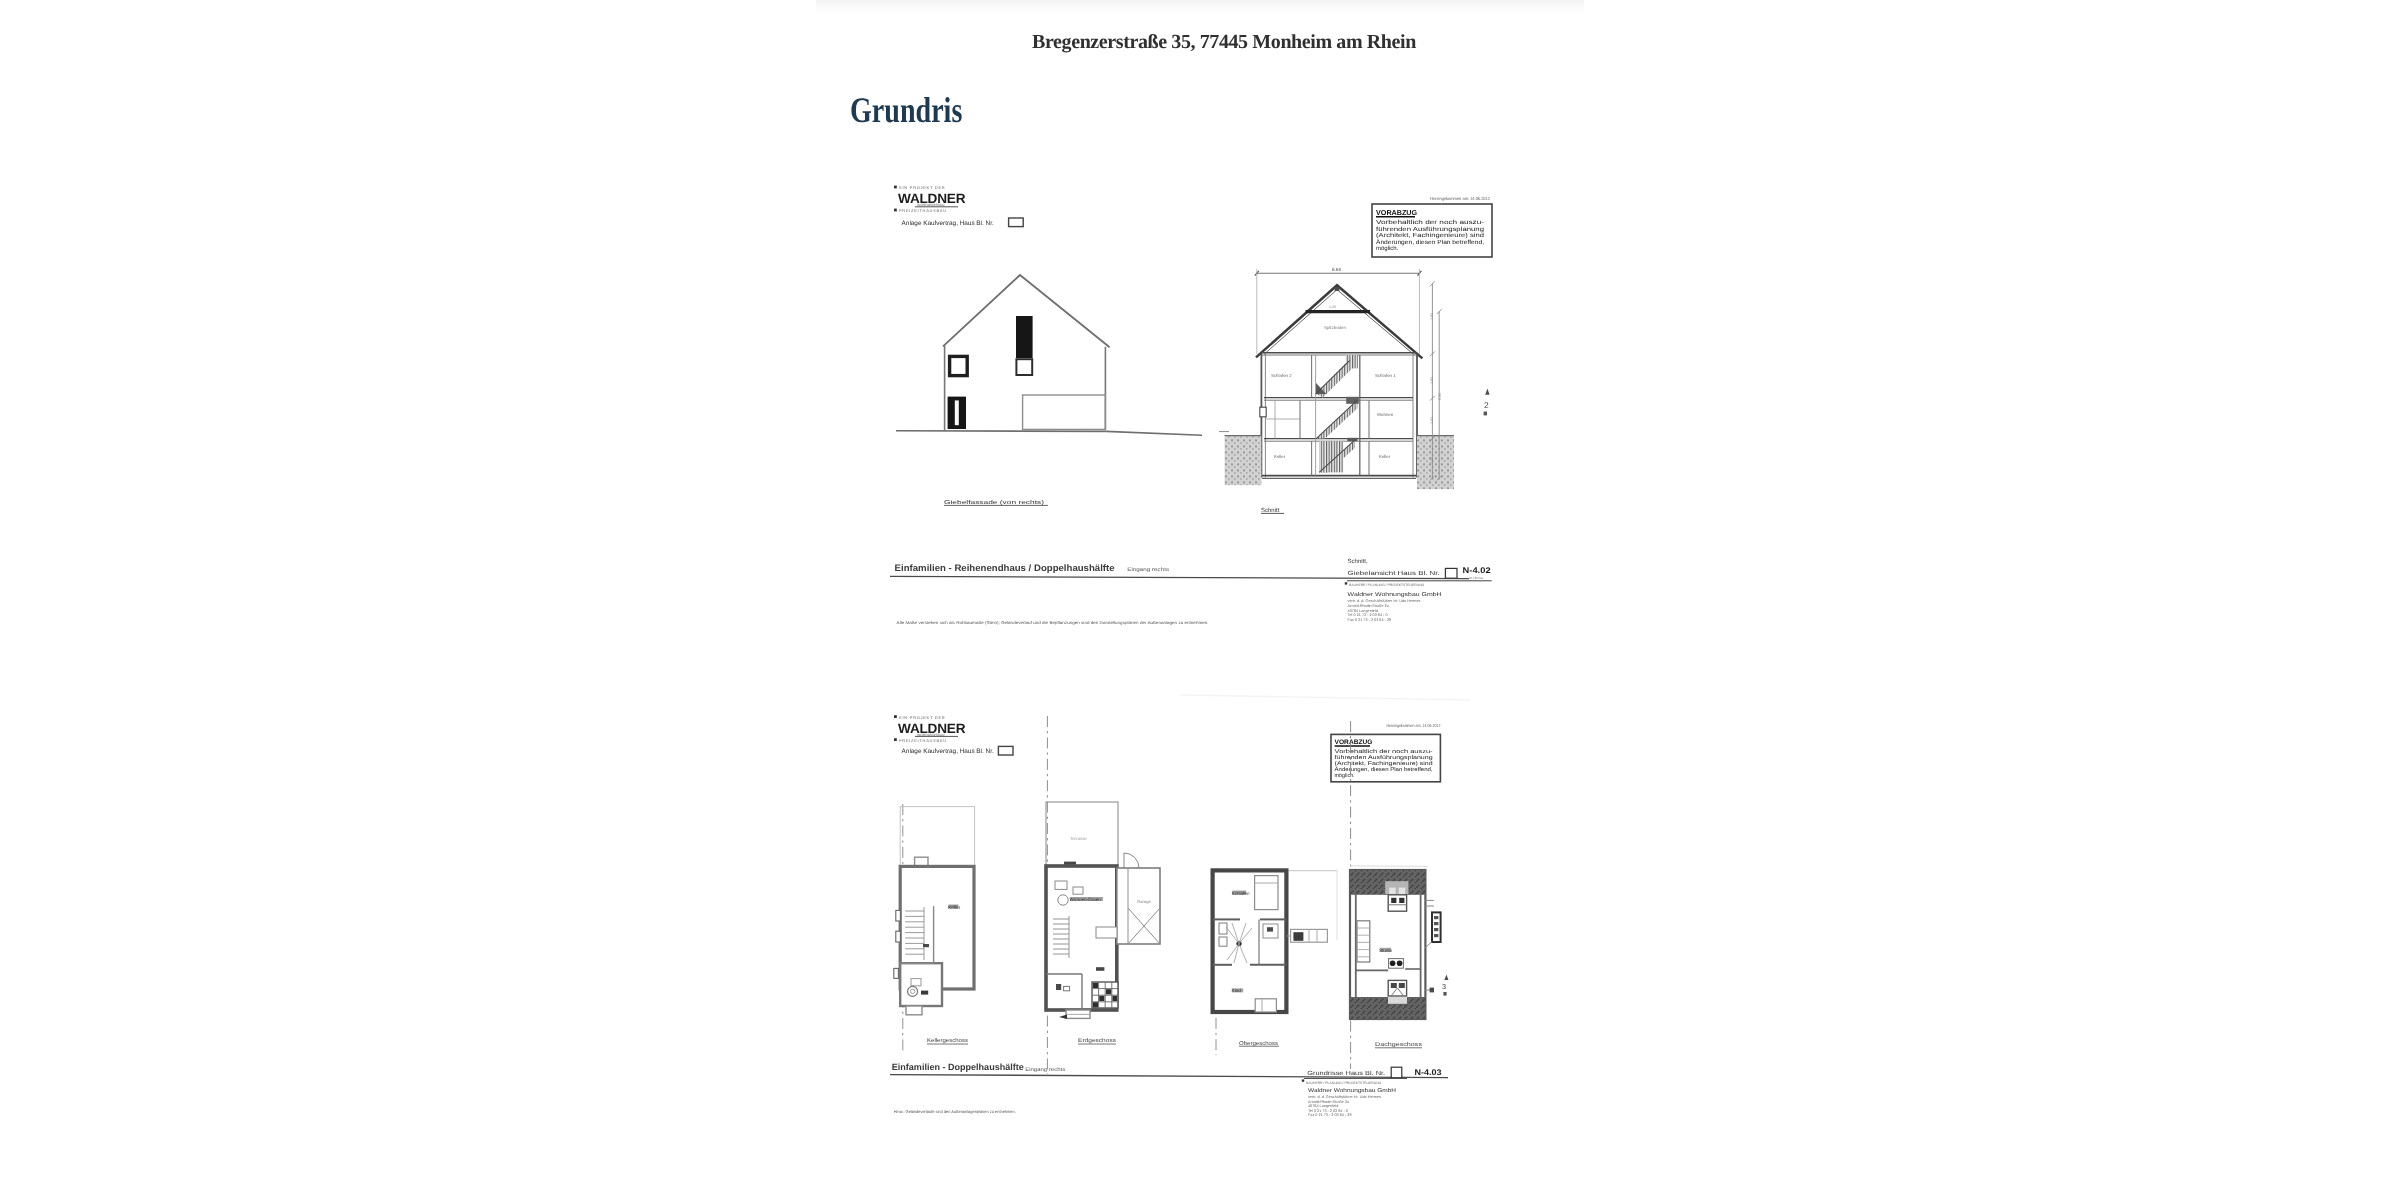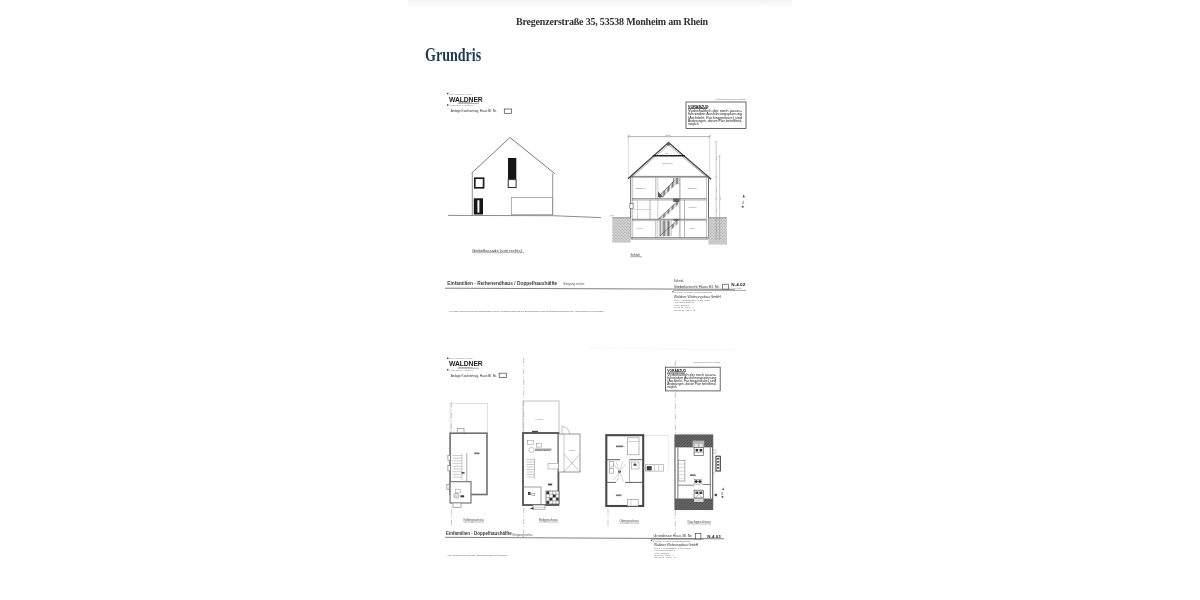--- a/index.html
+++ b/index.html
@@ -6,21 +6,21 @@
   #page{position:relative;width:1200px;height:600px;font-family:"Liberation Serif",serif;}
   .abs{position:absolute;}
   svg text{font-family:"Liberation Sans",sans-serif;}
 </style>
 </head>
 <body>
 <div id="page">
 
   <div class="abs" style="left:408px;top:0;width:384px;height:7px;background:linear-gradient(#f3f3f3,#ffffff);"></div>
 
-  <div class="abs" style="left:408px;top:16px;width:408px;text-align:center;font-size:10px;letter-spacing:-0.2px;font-weight:bold;color:#303030;">Bregenzerstraße 35, 53538 Monheim am Rhein</div>
+  <div class="abs" style="left:408px;top:16px;width:408px;text-align:center;font-size:10px;letter-spacing:-0.2px;font-weight:bold;color:#303030;">Bregenzerstraße 35, 77445 Monheim am Rhein</div>
 
   <div class="abs" style="left:425px;top:44.5px;font-size:18px;font-weight:bold;color:#1f3950;transform:scaleX(0.78);transform-origin:left top;">Grundris</div>
 
   <svg class="abs" style="left:0;top:0;filter:blur(0.22px);" width="1200" height="600" viewBox="0 0 1200 600">
     <defs>
       <pattern id="speck" width="3" height="3" patternUnits="userSpaceOnUse">
         <rect width="3" height="3" fill="#d2d2d2"></rect>
         <rect x="0.5" y="0.7" width="1" height="1" fill="#9a9a9a"></rect>
         <rect x="2" y="2.1" width="0.8" height="0.8" fill="#a8a8a8"></rect>
       </pattern>

